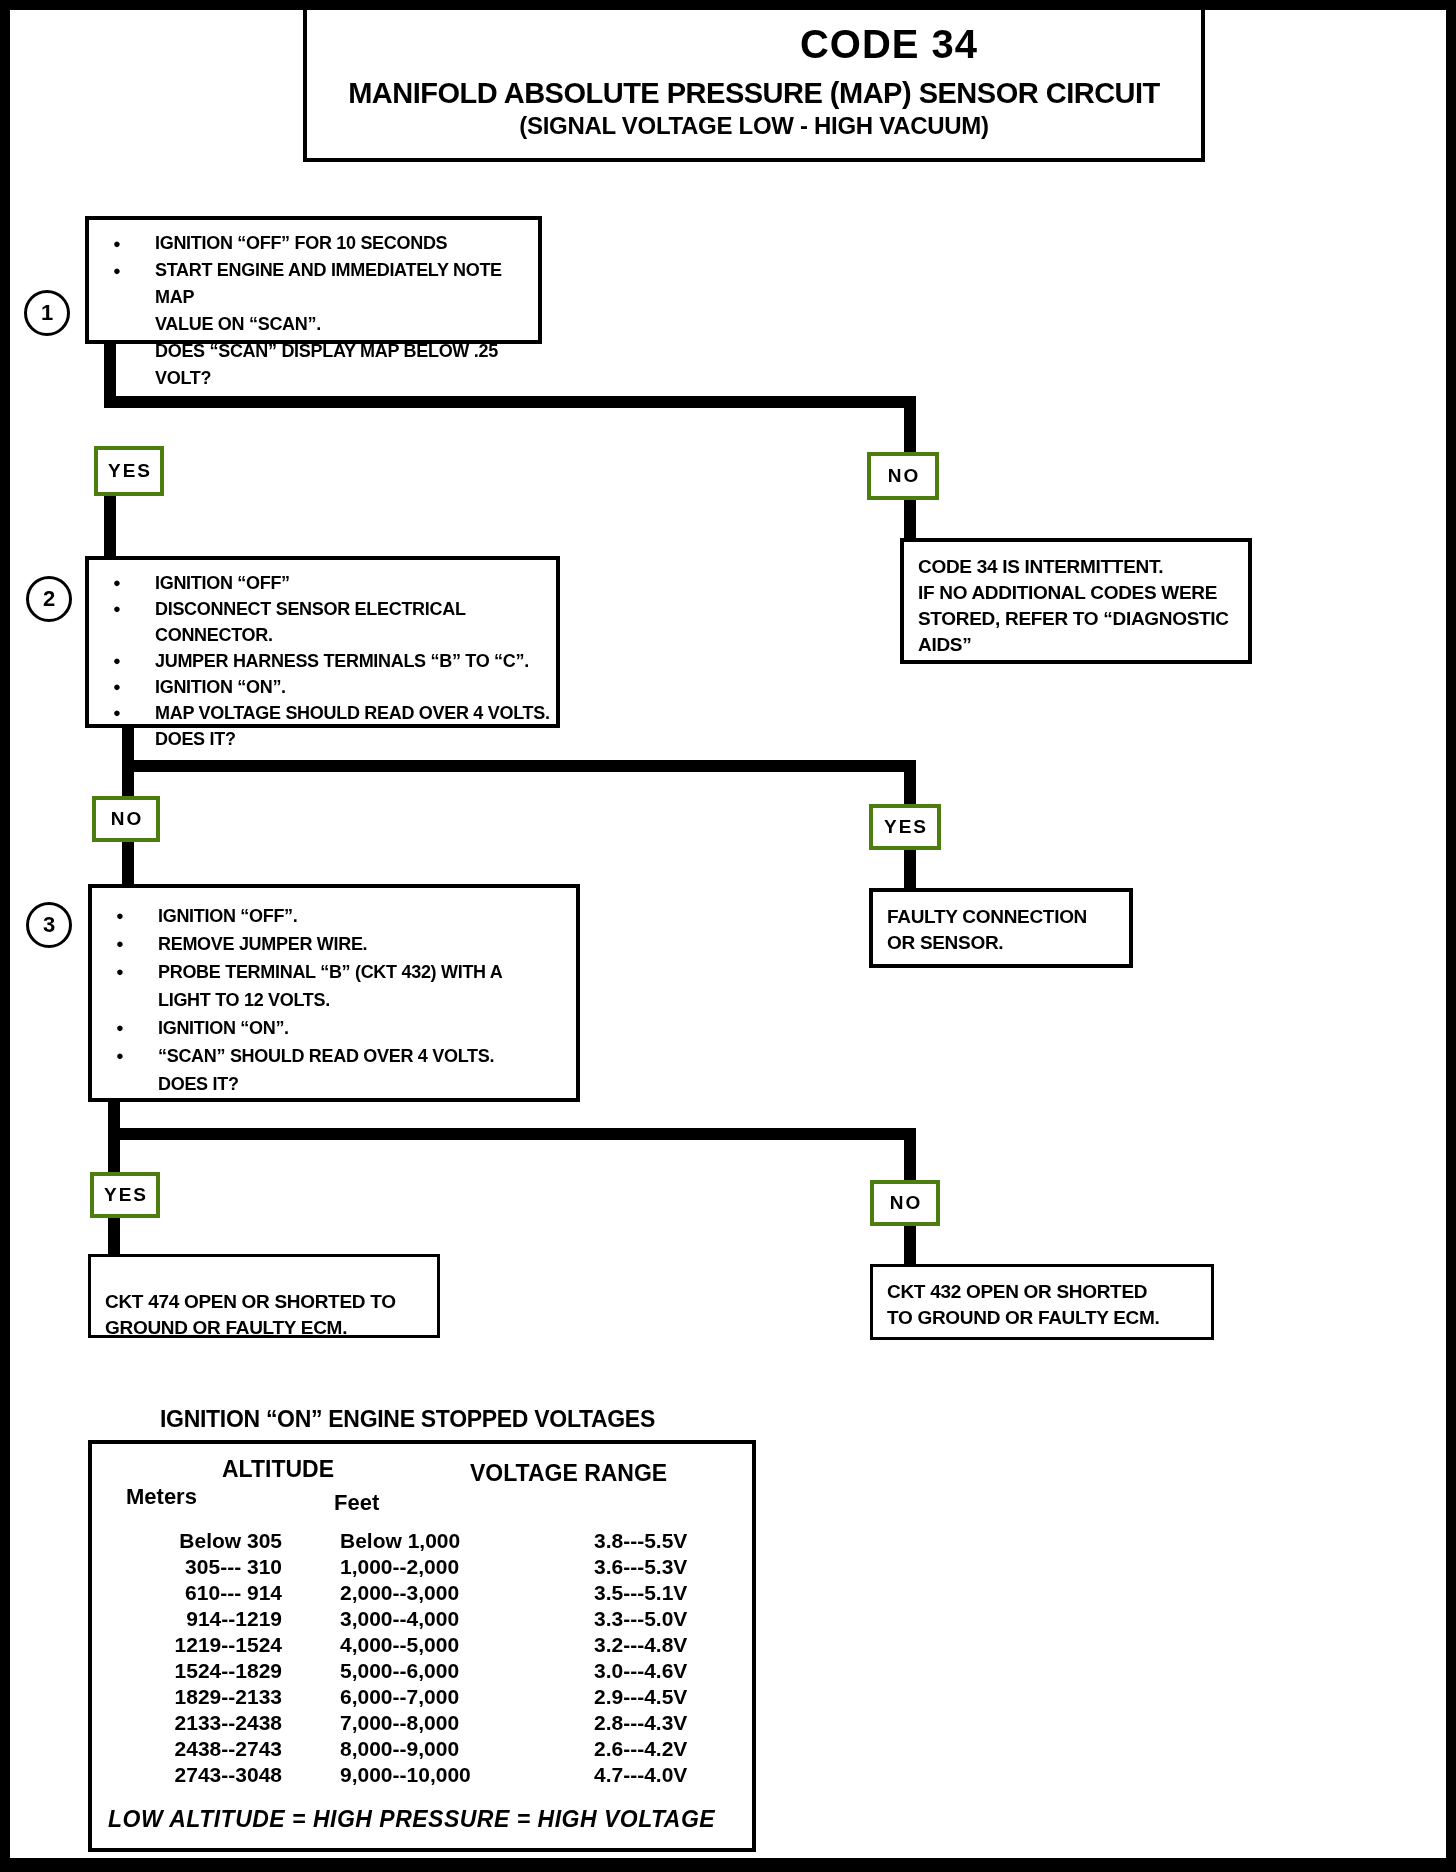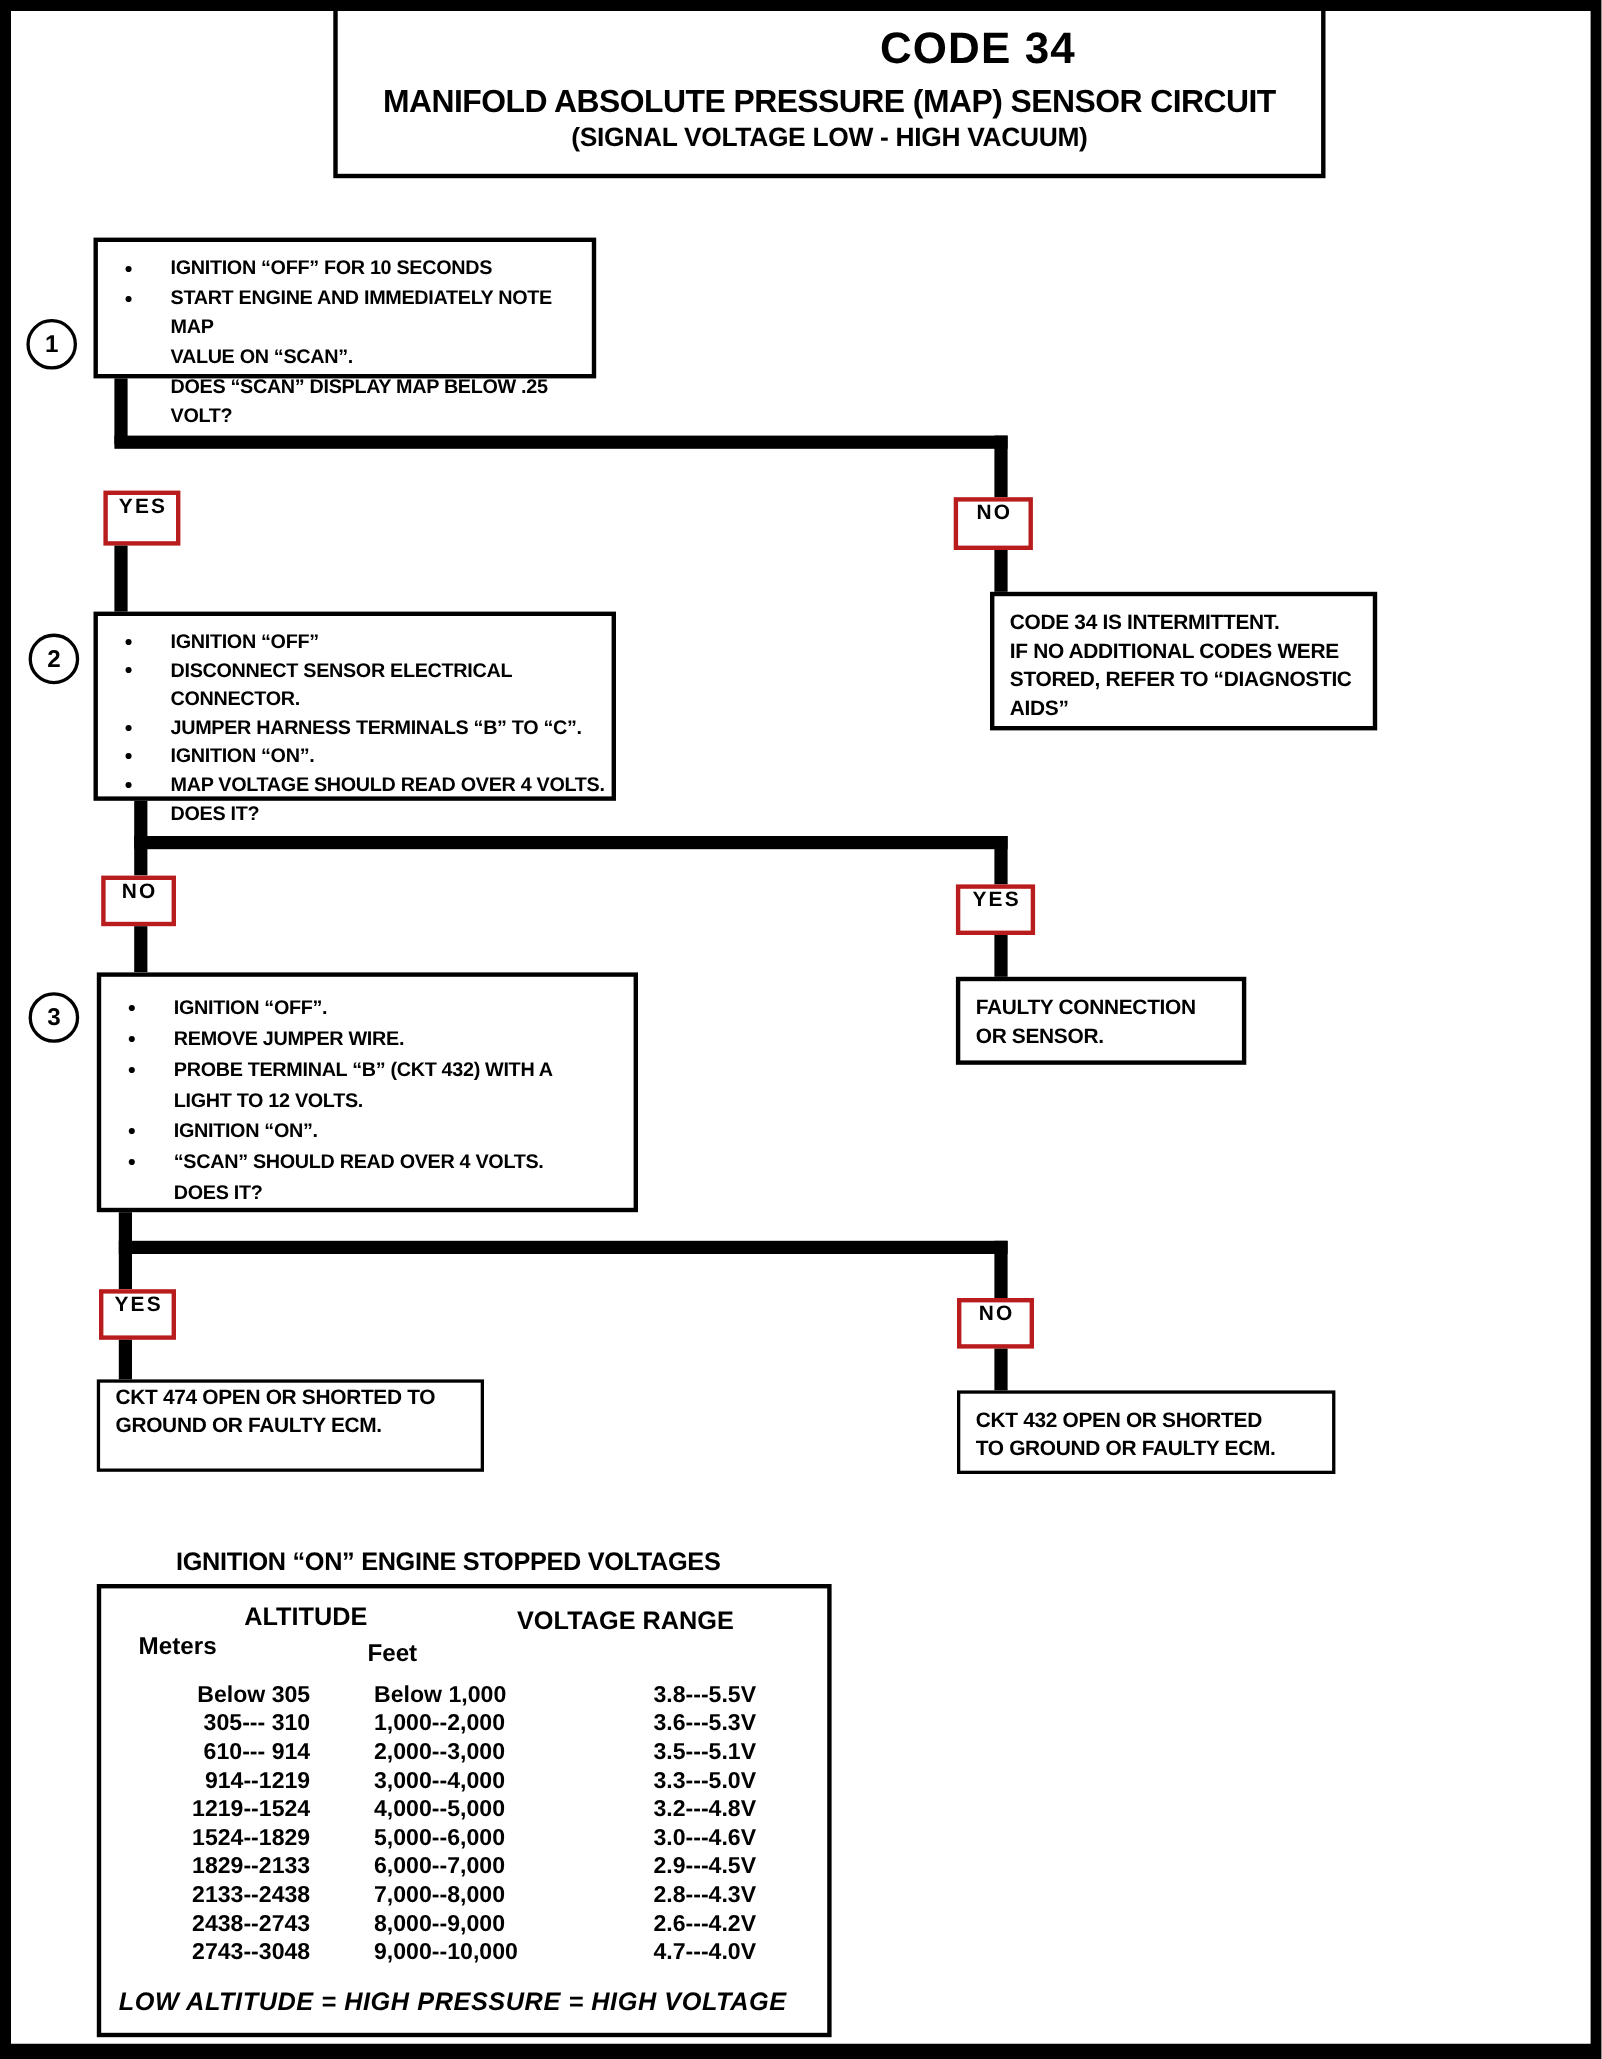--- a/index.html
+++ b/index.html
@@ -39,22 +39,22 @@
   .btxt{white-space:pre-line;}
   
   .circ{
     position:absolute;width:46px;height:46px;border:3px solid #000;
     border-radius:50%;box-sizing:border-box;
     display:flex;align-items:center;justify-content:center;
     font-size:22px;background:#fff;
   }
   
   .tag{
-    position:absolute;border:4px solid #b91c1c;box-sizing:border-box;background:#fff;
-    display:flex;justify-content:center;
+    position:absolute;border:4px solid #4d7c0f;box-sizing:border-box;background:#fff;
+    display:flex;align-items:center;justify-content:center;
     font-size:19px;letter-spacing:2px;text-indent:2px;
   }
   
   .resbox{
     position:absolute;border:4px solid #000;box-sizing:border-box;background:#fff;
     font-size:19px;line-height:26px;letter-spacing:-0.3px;
     padding:12px 12px 0 14px;white-space:pre-line;
   }
   
   .tbl-title{position:absolute;left:160px;top:1406px;font-size:23px;letter-spacing:-0.3px;}
@@ -211,21 +211,21 @@
   <div class="tag" style="left:90px;top:1172px;width:70px;height:46px;">
     <span>YES</span>
   </div>
   <div class="line" style="left:108px;top:1218px;width:12px;height:38px;"></div>
 
   <div class="tag" style="left:870px;top:1180px;width:70px;height:46px;">
     <span>NO</span>
   </div>
   <div class="line" style="left:904px;top:1226px;width:12px;height:40px;"></div>
 
-  <div class="resbox" style="left:88px;top:1254px;width:352px;height:84px;padding-top:1px;border-width:3px;">CKT 474 OPEN OR SHORTED TO
+  <div class="resbox" style="left:88px;top:1254px;width:352px;height:84px;padding-top:32px;border-width:3px;">CKT 474 OPEN OR SHORTED TO
 GROUND OR FAULTY ECM.</div>
   <div class="resbox" style="left:870px;top:1264px;width:344px;height:76px;border-width:3px;">CKT 432 OPEN OR SHORTED
 TO GROUND OR FAULTY ECM.</div>
 
   <div class="tbl-title">IGNITION “ON” ENGINE STOPPED VOLTAGES</div>
   <div class="tblbox">
     <div class="th-alt">ALTITUDE</div>
     <div class="th-vr">VOLTAGE RANGE</div>
     <div class="th-m">Meters</div>
     <div class="th-f">Feet</div>

